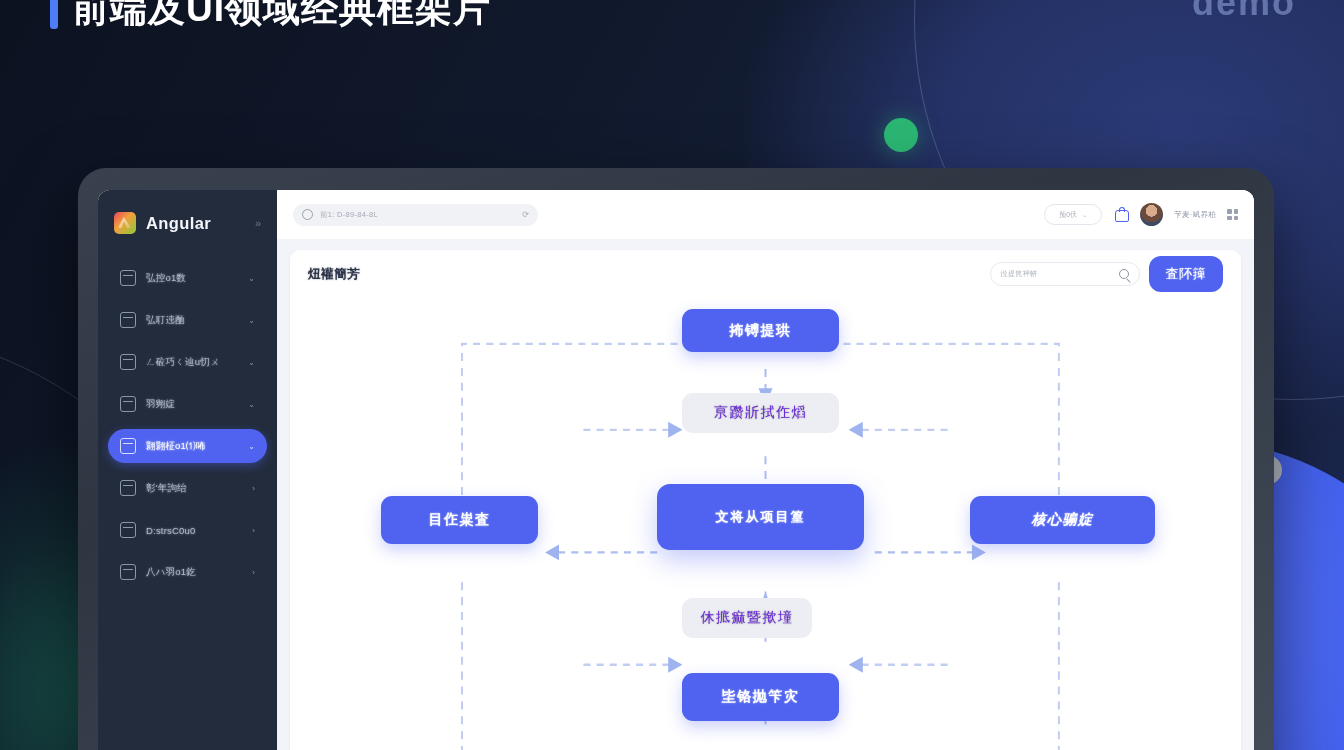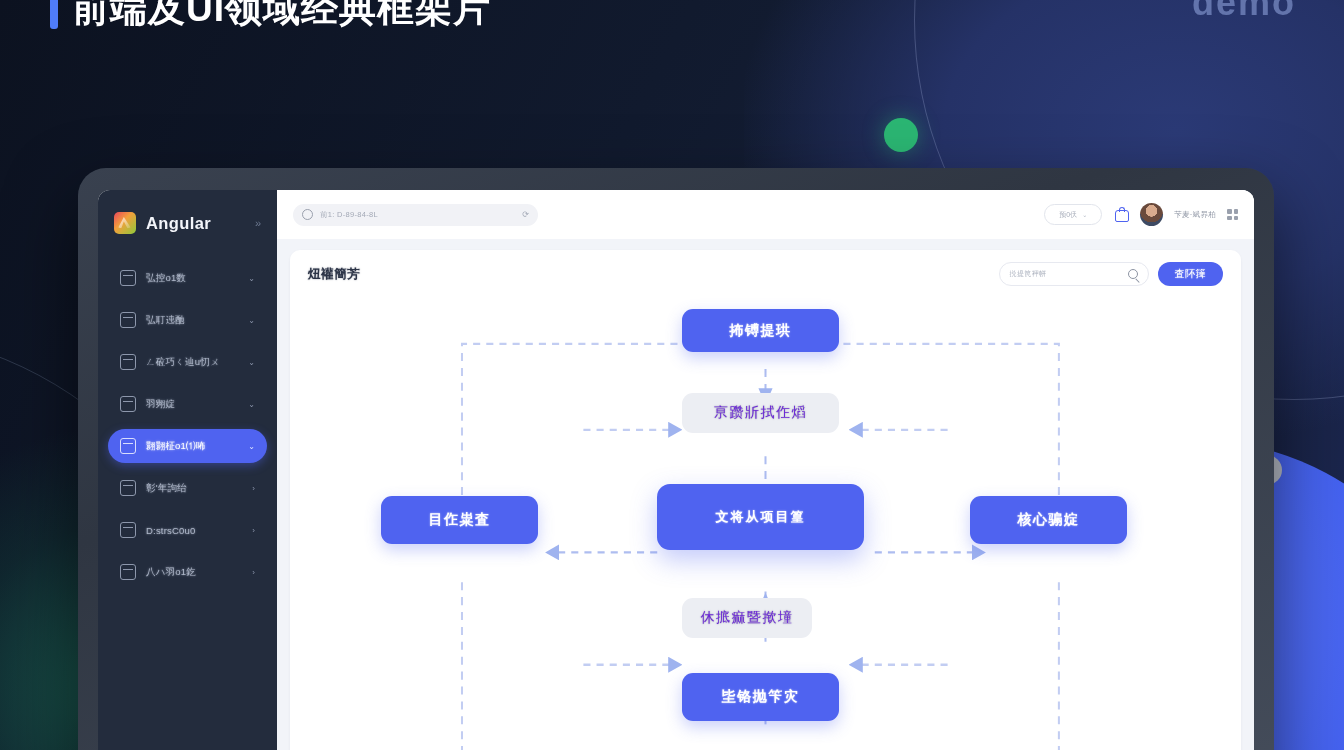--- a/index.html
+++ b/index.html
@@ -110,42 +110,42 @@
   .card-title{ font-size:12.5px; font-weight:700; color:#2c3447; letter-spacing:.6px;
         filter:blur(.45px); text-shadow:0 0 1.5px rgba(44,52,71,.6); }
   .card-tools{ margin-left:auto; display:flex; align-items:center; gap:9px; }
   .search{ width:150px; height:24px; border-radius:12px; border:1px solid #e7e9f0;
         display:flex; align-items:center; padding:0 10px; gap:6px; }
   .search-ph{ font-size:7px; color:#aab0bd; filter:blur(.5px); letter-spacing:.4px; }
   .mag{ margin-left:auto; width:10px; height:10px; border:1.3px solid #8d94a3; border-radius:50%;
         position:relative; }
   .mag:after{ content:""; position:absolute; right:-3px; bottom:-3px; width:4.5px; height:1.3px;
         background:#8d94a3; transform:rotate(45deg); }
-  .btn-primary{ height:24px; padding:3px 17px; border-radius:12px; background:#4f63f0; color:#fff;
-        display:flex; align-items:center; justify-content:center; font-size:10px;
+  .btn-primary{ height:36px; padding:3px 17px; border-radius:12px; background:#4f63f0; color:#fff;
+        display:flex; align-items:center; justify-content:center; font-size:13px;
         filter:blur(.45px); letter-spacing:.5px; border:0; cursor:pointer;
         text-shadow:0 0 1.5px rgba(255,255,255,.8);}
 
   
   .flow{ position:relative; flex:1; min-height:0; }
   .flow svg{ position:absolute; inset:0; width:100%; height:100%; }
   .node{ position:absolute; display:flex; align-items:center; justify-content:center;
         border-radius:11px; font-size:14px; letter-spacing:1.5px; filter:blur(.5px); }
   .node.blue{ background:#4f63f0; color:#fff; box-shadow:0 6px 16px rgba(79,99,240,.30);
         text-shadow:0 0 2px rgba(255,255,255,.7); font-weight:600; }
   .node.gray{ background:#eceef3; color:#6d28d9; text-shadow:0 0 1.6px rgba(60,68,88,.6);
         font-weight:400; }
   .node.center{ font-size:13px; letter-spacing:2px; border-radius:13px;
         box-shadow:0 10px 26px rgba(79,99,240,.34); }
 
   #n-top   { left:392px; top:11px;  width:157px; height:43px; }
   #n-ins   { left:392px; top:95px;  width:157px; height:40px; }
   #n-center{ left:367px; top:186px; width:207px; height:66px; }
   #n-left  { left:91px;  top:198px; width:157px; height:48px; }
-  #n-right { left:680px; top:198px; width:157px; height:48px; }
+  #n-right { left:680px; top:198px; width:185px; height:48px;font-style:italic; }
   #n-bot   { left:392px; top:300px; width:130px; height:40px; }
   #n-base  { left:392px; top:375px; width:157px; height:48px; }
 </style>
 </head>
 <body>
 
 <div id="bg">
   <div class="bg-right-glow"></div>
   <div class="bg-green-glow"></div>
   <div class="bg-blue-blob"></div>

